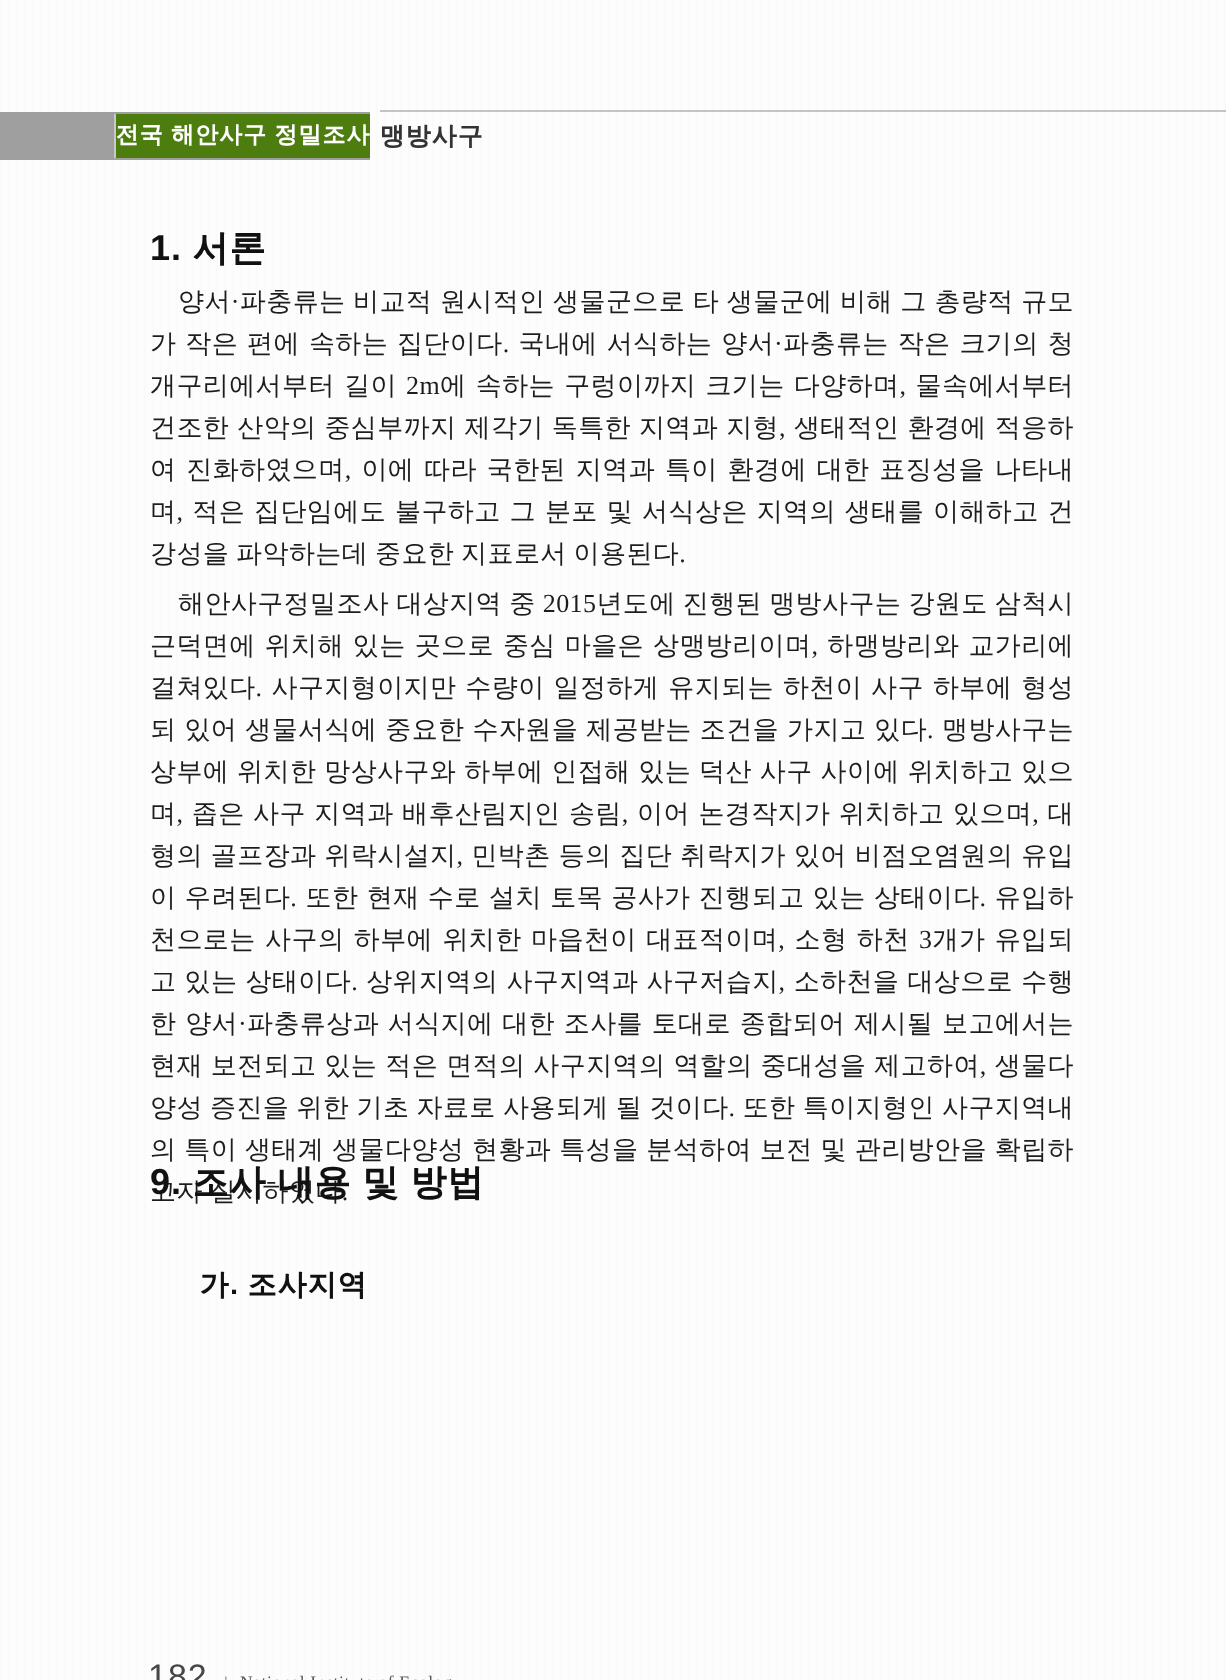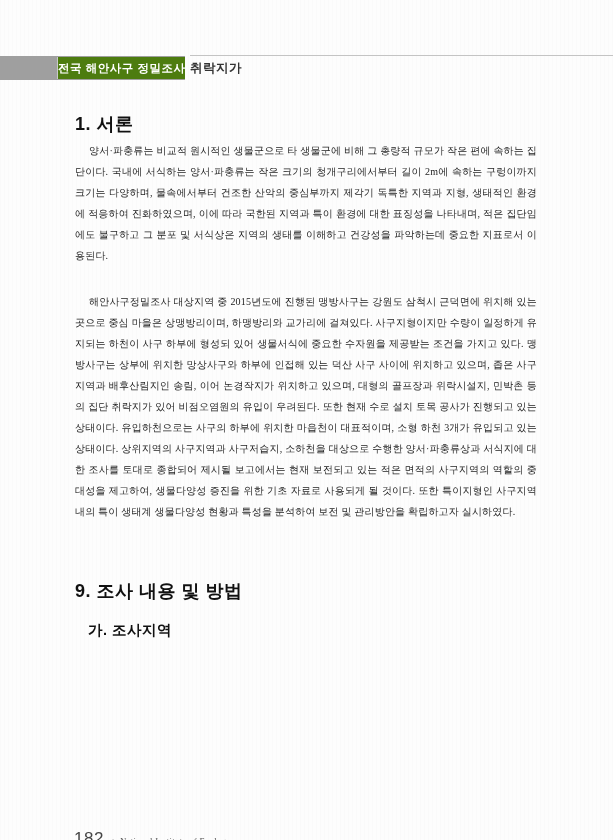--- a/index.html
+++ b/index.html
@@ -48,31 +48,31 @@
     white-space: nowrap;
   }
   .h-sec {
     margin: 0;
     font-family: "Liberation Sans", "DejaVu Sans", sans-serif;
     font-size: 18px; font-weight: bold; color: #111111;
     letter-spacing: 0.5px;
     white-space: nowrap;
   }
   .h-sub {
-    margin: 0;
+    margin: 12px;
     padding-left: 13px;
     font-family: "Liberation Sans", "DejaVu Sans", sans-serif;
     font-size: 14.5px; font-weight: bold; color: #111111;
     letter-spacing: 0.5px;
     white-space: nowrap;
   }
   .para {
     margin: 0;
     font-family: "Liberation Serif", "DejaVu Serif", serif;
-    font-size: 10px; line-height: 21px;
+    font-size: 13px; line-height: 21px;
     color: #1d1d1d;
     text-align: justify;
     text-indent: 14px;
     letter-spacing: 0.2px;
   }
   #sec1-title { position: absolute; top: 112px; left: 75px; }
   #sec1-p1    { position: absolute; top: 140px; left: 75px; width: 462px; }
   #sec1-p2    { position: absolute; top: 291px; left: 75px; width: 462px; }
   #sec2-title { position: absolute; top: 579px; left: 75px; }
   #sec2-sub   { position: absolute; top: 621px; left: 75px; }
@@ -102,21 +102,21 @@
 <body>
 
 <div class="page">
 
   <div class="header-rule"></div>
 
   <div class="header-bar">
     <div class="header-chip">전국 해안사구 정밀조사</div>
   </div>
 
-  <div class="site-label">취락지가</div>
+  <div class="site-label">맹방사구</div>
 
   <h1 id="sec1-title" class="h-sec">1. 서론</h1>
 
   <p id="sec1-p1" class="para">양서·파충류는 비교적 원시적인 생물군으로 타 생물군에 비해 그 총량적 규모가 작은 편에 속하는 집단이다. 국내에 서식하는 양서·파충류는 작은 크기의 청개구리에서부터 길이 2m에 속하는 구렁이까지 크기는 다양하며, 물속에서부터 건조한 산악의 중심부까지 제각기 독특한 지역과 지형, 생태적인 환경에 적응하여 진화하였으며, 이에 따라 국한된 지역과 특이 환경에 대한 표징성을 나타내며, 적은 집단임에도 불구하고 그 분포 및 서식상은 지역의 생태를 이해하고 건강성을 파악하는데 중요한 지표로서 이용된다.</p>
 
   <p id="sec1-p2" class="para">해안사구정밀조사 대상지역 중 2015년도에 진행된 맹방사구는 강원도 삼척시 근덕면에 위치해 있는 곳으로 중심 마을은 상맹방리이며, 하맹방리와 교가리에 걸쳐있다. 사구지형이지만 수량이 일정하게 유지되는 하천이 사구 하부에 형성되 있어 생물서식에 중요한 수자원을 제공받는 조건을 가지고 있다. 맹방사구는 상부에 위치한 망상사구와 하부에 인접해 있는 덕산 사구 사이에 위치하고 있으며, 좁은 사구 지역과 배후산림지인 송림, 이어 논경작지가 위치하고 있으며, 대형의 골프장과 위락시설지, 민박촌 등의 집단 취락지가 있어 비점오염원의 유입이 우려된다. 또한 현재 수로 설치 토목 공사가 진행되고 있는 상태이다. 유입하천으로는 사구의 하부에 위치한 마읍천이 대표적이며, 소형 하천 3개가 유입되고 있는 상태이다. 상위지역의 사구지역과 사구저습지, 소하천을 대상으로 수행한 양서·파충류상과 서식지에 대한 조사를 토대로 종합되어 제시될 보고에서는 현재 보전되고 있는 적은 면적의 사구지역의 역할의 중대성을 제고하여, 생물다양성 증진을 위한 기초 자료로 사용되게 될 것이다. 또한 특이지형인 사구지역내의 특이 생태계 생물다양성 현황과 특성을 분석하여 보전 및 관리방안을 확립하고자 실시하였다.</p>
 
   <h1 id="sec2-title" class="h-sec">9. 조사 내용 및 방법</h1>
 
   <h2 id="sec2-sub" class="h-sub">가. 조사지역</h2>

